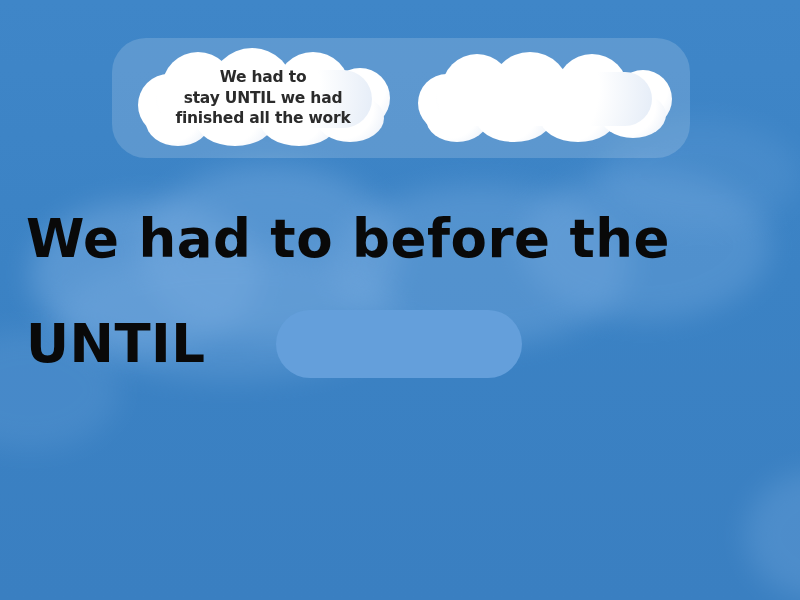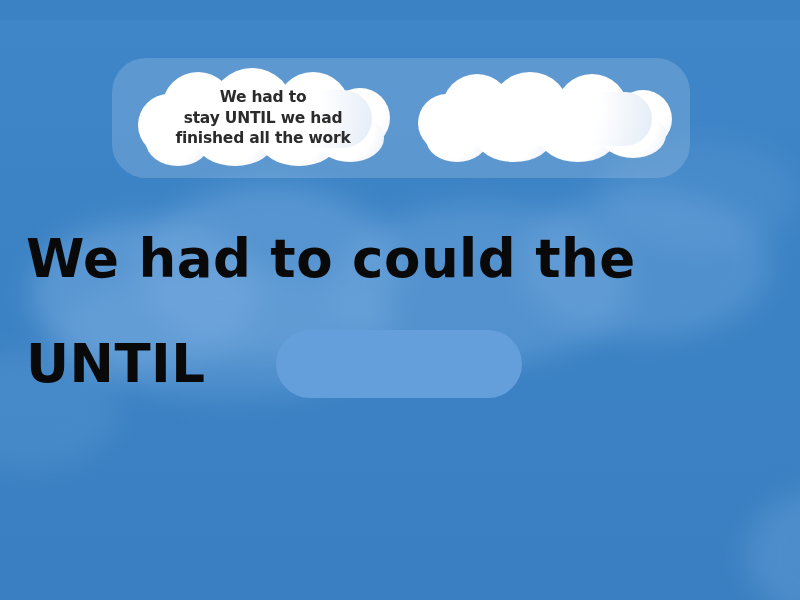--- a/index.html
+++ b/index.html
@@ -14,21 +14,20 @@
     background: #3b82c4;
     position: relative;
   }
 
   
   .stage {
     position: absolute;
     inset: 0;
     background: linear-gradient(180deg, #3f86c8 0%, #3b82c4 45%, #3a7fc1 100%);
     overflow: hidden;
-    margin-top: 20px;
   }
 
   .bg-cloud {
     position: absolute;
     background: #74a9de;
     border-radius: 50%;
     filter: blur(14px);
     opacity: .55;
     pointer-events: none;
   }
@@ -161,20 +160,20 @@
       <span style="left:198px;top:18px; width:58px; height:58px;"></span>
       <span style="left:10px; top:44px; width:62px; height:46px;"></span>
       <span style="left:60px; top:42px; width:76px; height:48px;"></span>
       <span style="left:124px;top:42px; width:76px; height:48px;"></span>
       <span style="left:184px;top:40px; width:66px; height:46px;"></span>
       <span style="left:20px; top:20px; width:216px; height:54px; border-radius:28px;"></span>
     </div>
   </div>
 
   <div class="sentence">
-    <span class="sline">We had to could the</span>
+    <span class="sline">We had to before the</span>
     <span class="sline sline-last">
       <span>UNTIL</span>
       <span class="dropzone"></span>
     </span>
   </div>
 
 </div>
 
 </body></html>

